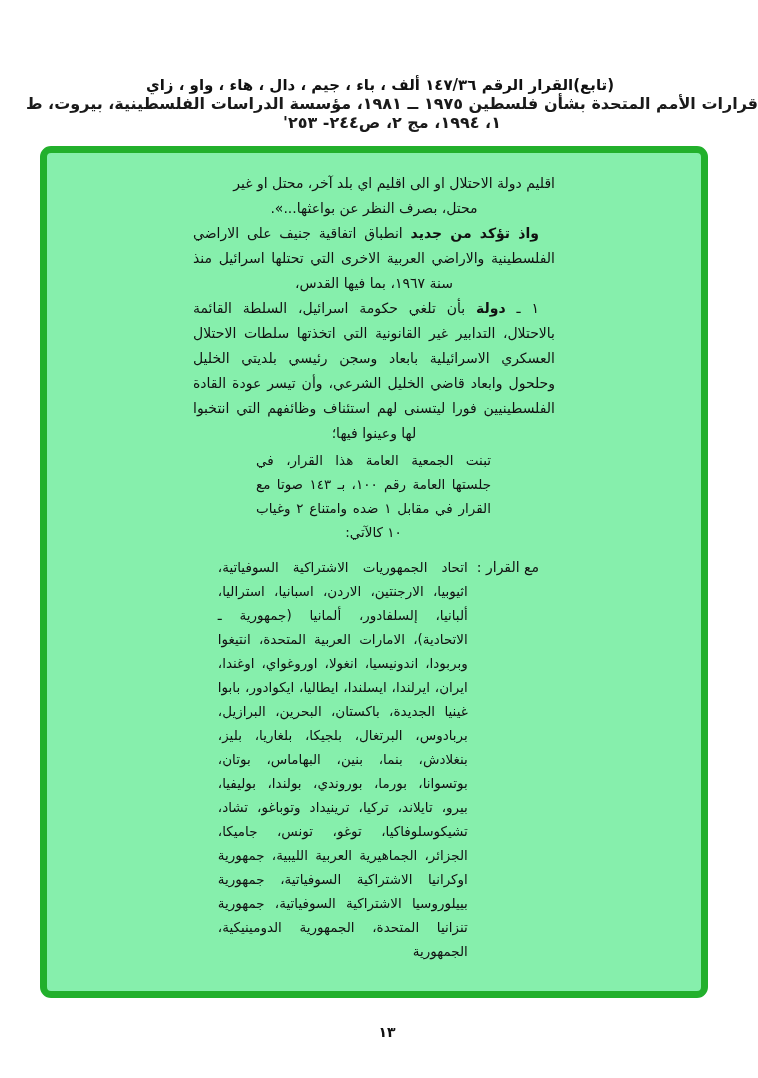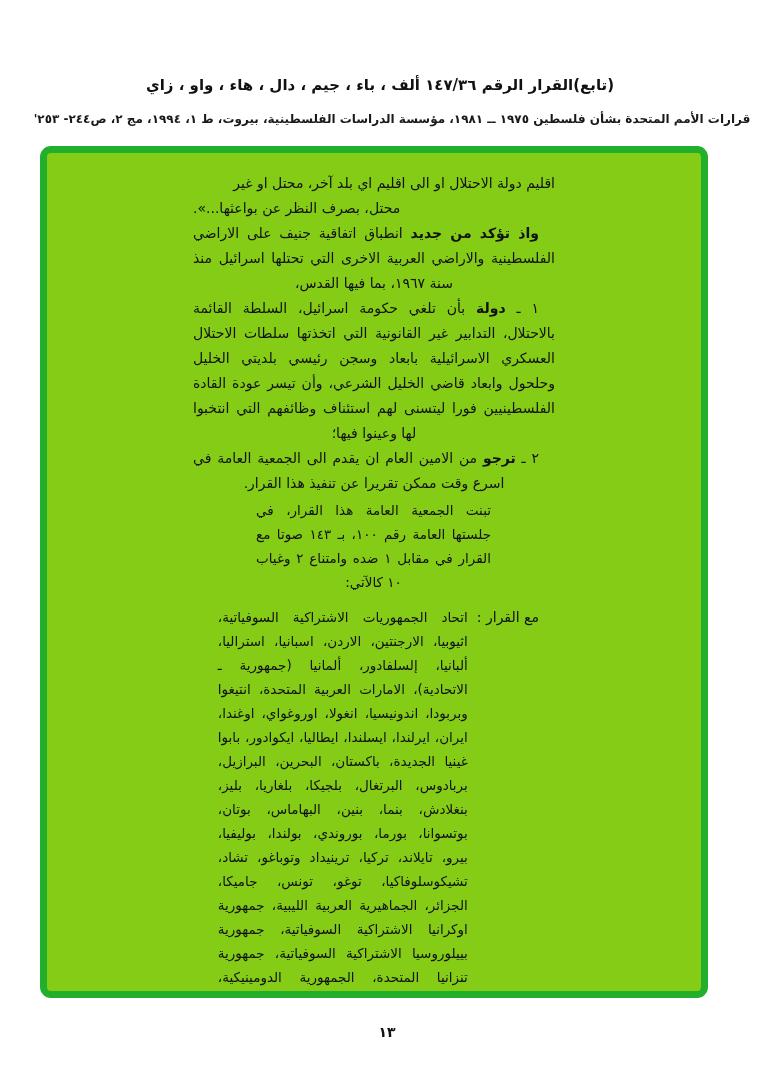--- a/index.html
+++ b/index.html
@@ -12,39 +12,39 @@
     overflow:hidden;
   }
   .page-header{
     position:absolute;top:76px;left:1px;width:758px;
     text-align:center;
   }
   .doc-title{
     font-size:15px;font-weight:bold;letter-spacing:.2px;
   }
   .doc-source{
-    margin-top:18px;
-    font-size:12px;font-weight:bold;color:#1a1a1a;padding-left:24px;
+    margin-top:0;
+    font-size:16px;font-weight:bold;color:#1a1a1a;padding-left:24px;
   }
   .green-frame{
     position:absolute;left:40px;top:146px;
     width:668px;height:852px;
     border:7px solid #22b02c;border-radius:11px;
     box-sizing:border-box;
     overflow:hidden;
-    background:#84cc16;
+    background:#86efac;
   }
   .content{
     width:362px;margin:18px auto 0 auto;
     font-size:14px;line-height:25px;
     text-align:justify;
   }
   .content p{margin:0;padding:0;}
   .cont-line{text-align:right;}
-  .center-line{text-align:left;}
+  .center-line{text-align:center;}
   .para{text-align:justify;text-align-last:center;}
   .indent{text-indent:16px;}
   .lead{font-weight:bold;margin-top:19px;}
   .adoption{
     width:235px;margin:2px 64px 11px auto;
     font-size:13.5px;line-height:24px;
     text-align:justify;text-align-last:center;
   }
   .votes{
     display:flex;gap:9px;margin:3px 16px 0 0;
@@ -73,21 +73,20 @@
 <div class="green-frame" style="border-color: rgb(34, 176, 44);">
   <div class="content">
 
     <p class="cont-line">اقليم دولة الاحتلال او الى اقليم اي بلد آخر، محتل او غير</p>
     <p class="center-line">محتل، بصرف النظر عن بواعثها...».</p>
 
     <p class="para indent"><span class="lead">واذ تؤكد من جديد</span><span> انطباق اتفاقية جنيف على الاراضي الفلسطينية والاراضي العربية الاخرى التي تحتلها اسرائيل منذ سنة ١٩٦٧، بما فيها القدس،</span></p>
 
     <p class="para indent"><span>١ ـ </span><span class="lead">دولة</span><span> بأن تلغي حكومة اسرائيل، السلطة القائمة بالاحتلال، التدابير غير القانونية التي اتخذتها سلطات الاحتلال العسكري الاسرائيلية بابعاد وسجن رئيسي بلديتي الخليل وحلحول وابعاد قاضي الخليل الشرعي، وأن تيسر عودة القادة الفلسطينيين فورا ليتسنى لهم استئناف وظائفهم التي انتخبوا لها وعينوا فيها؛</span></p>
 
-    <p class="para indent"><span>٢ ـ </span><span class="lead">ترجو</span><span> من الامين العام ان يقدم الى الجمعية العامة في اسرع وقت ممكن تقريرا عن تنفيذ هذا القرار.</span></p>
 
     <div class="adoption">تبنت الجمعية العامة هذا القرار، في جلستها العامة رقم ١٠٠، بـ ١٤٣ صوتا مع القرار في مقابل ١ ضده وامتناع ٢ وغياب ١٠ كالآتي:</div>
 
     <div class="votes">
       <span class="vote-label">مع القرار :</span>
       <div class="vote-list">اتحاد الجمهوريات الاشتراكية السوفياتية، اثيوبيا، الارجنتين، الاردن، اسبانيا، استراليا، ألبانيا، إلسلفادور، ألمانيا (جمهورية ـ الاتحادية)، الامارات العربية المتحدة، انتيغوا وبربودا، اندونيسيا، انغولا، اوروغواي، اوغندا، ايران، ايرلندا، ايسلندا، ايطاليا، ايكوادور، بابوا غينيا الجديدة، باكستان، البحرين، البرازيل، بربادوس، البرتغال، بلجيكا، بلغاريا، بليز، بنغلادش، بنما، بنين، البهاماس، بوتان، بوتسوانا، بورما، بوروندي، بولندا، بوليفيا، بيرو، تايلاند، تركيا، ترينيداد وتوباغو، تشاد، تشيكوسلوفاكيا، توغو، تونس، جاميكا، الجزائر، الجماهيرية العربية الليبية، جمهورية اوكرانيا الاشتراكية السوفياتية، جمهورية بييلوروسيا الاشتراكية السوفياتية، جمهورية تنزانيا المتحدة، الجمهورية الدومينيكية، الجمهورية</div>
     </div>
 
   </div>
 </div>

